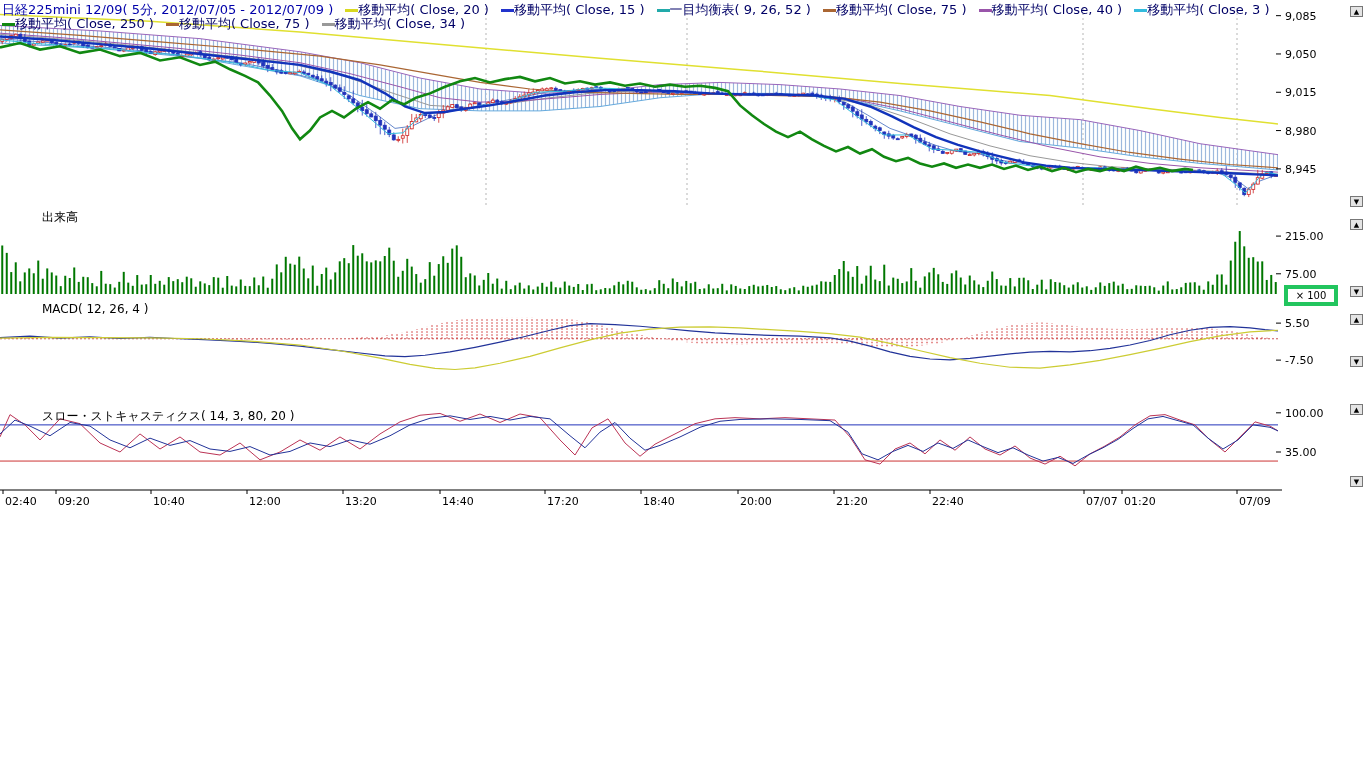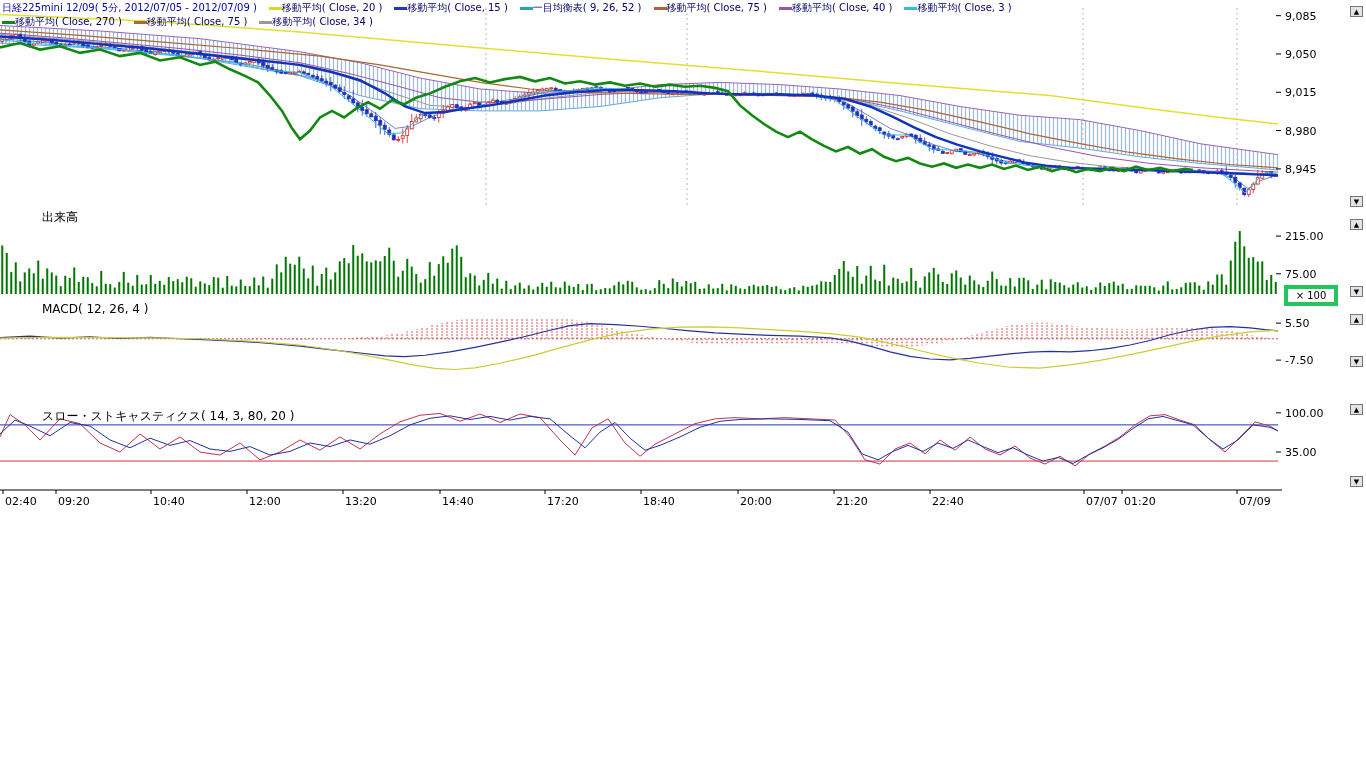--- a/index.html
+++ b/index.html
@@ -1,19 +1,19 @@
 <!DOCTYPE html>
 <html><head>
 <meta charset="utf-8">
 <style>
   html,body{margin:0;padding:0;background:#fff;}
   .screen{position:relative;width:1366px;height:768px;background:#ffffff;overflow:hidden;
           font-family:"DejaVu Sans","Liberation Sans",sans-serif;}
   #chart-svg{position:absolute;left:0;top:0;}
-  .hdr{position:absolute;left:2px;display:flex;font-size:10px;
+  .hdr{position:absolute;left:2px;display:flex;font-size:13px;
        color:#000066;white-space:nowrap;z-index:5;}
   .title{color:#0000aa;margin-right:12px;}
   .legwrap{display:flex;gap:12px;align-items:center;}
   .leg{display:inline-flex;align-items:center;gap:0;}
   .chip{display:inline-block;width:13px;height:3px;}
   .ptitle{position:absolute;left:2px;font-size:12px;color:#000;z-index:5;margin-left:40px;}
   .badge{position:absolute;left:1284px;top:285px;width:46px;height:13px;border:4px solid #22c55e;
          font-size:10px;line-height:13px;text-align:center;color:#000;background:#fff;z-index:5;}
   .spin{position:absolute;left:1350px;width:13px;height:11px;background:#e4e4e4;border:1px solid #777;
         font-size:7px;line-height:10px;text-align:center;color:#000;cursor:pointer;z-index:5;
@@ -1210,21 +1210,21 @@
         <span class="leg">
           <i class="chip" style="background: rgb(51, 187, 221);"></i>
           <span>移動平均( Close, 3 )</span>
         </span>
       </span>
   </div>
   <div class="hdr" style="top:15px">
     <span id="legend-row2" class="legwrap">
         <span class="leg">
           <i class="chip" style="background: rgb(17, 136, 17);"></i>
-          <span>移動平均( Close, 270 )</span>
+          <span>移動平均( Close, 250 )</span>
         </span>
         <span class="leg">
           <i class="chip" style="background: rgb(170, 102, 51);"></i>
           <span>移動平均( Close, 75 )</span>
         </span>
         <span class="leg">
           <i class="chip" style="background: rgb(153, 153, 153);"></i>
           <span>移動平均( Close, 34 )</span>
         </span>
       </span>

